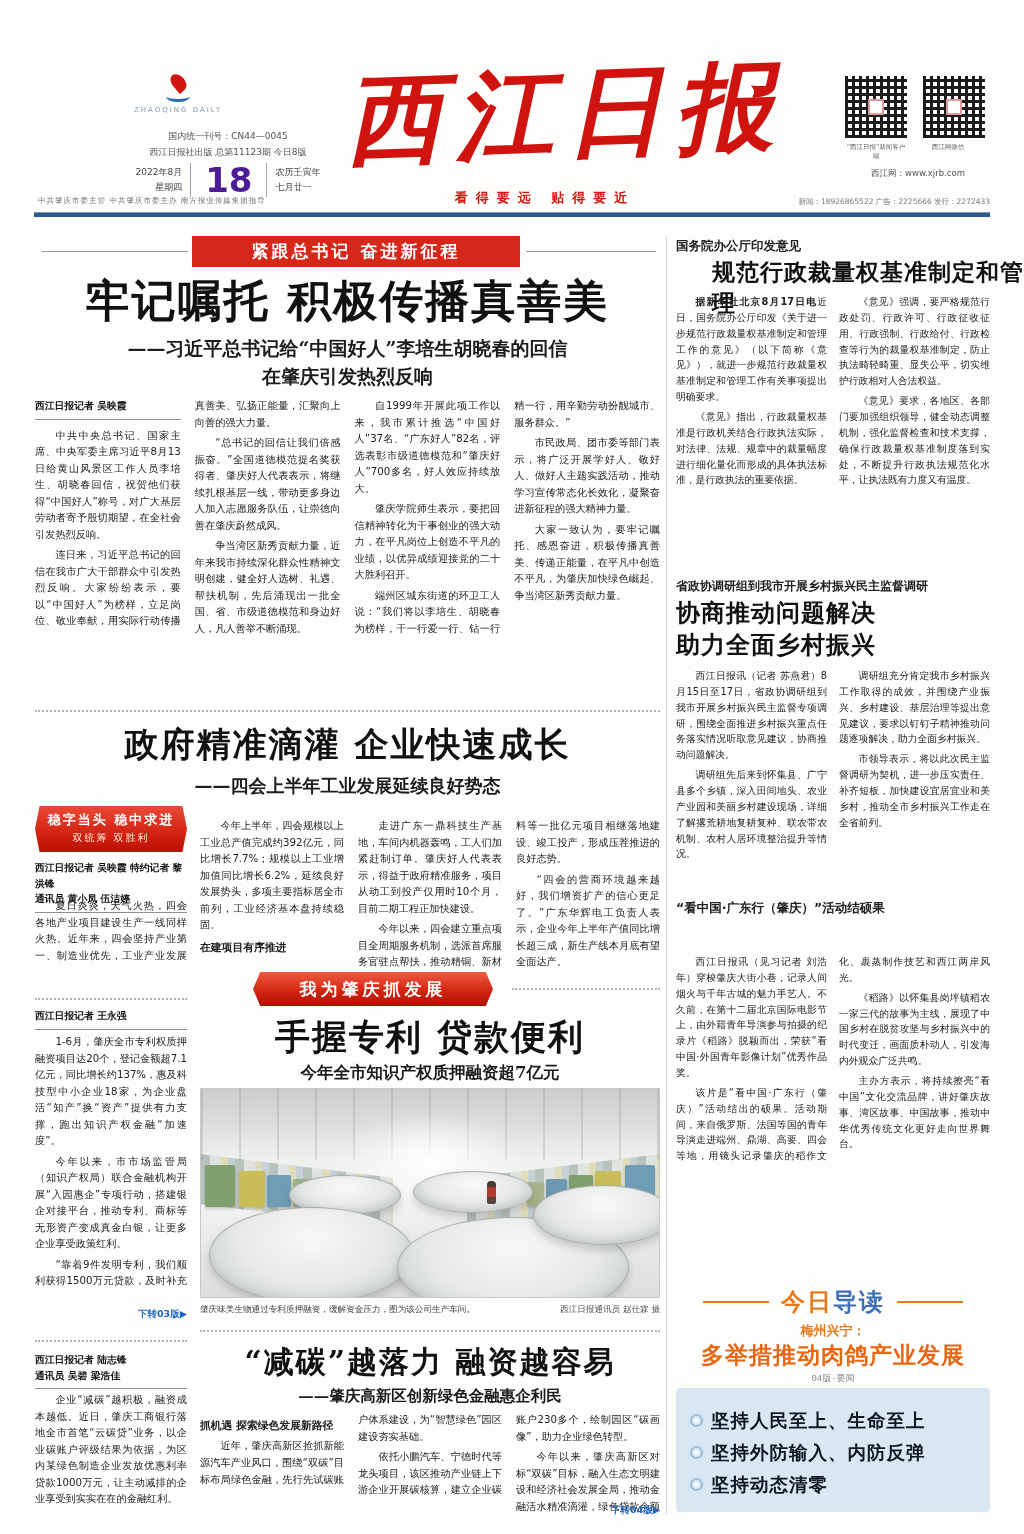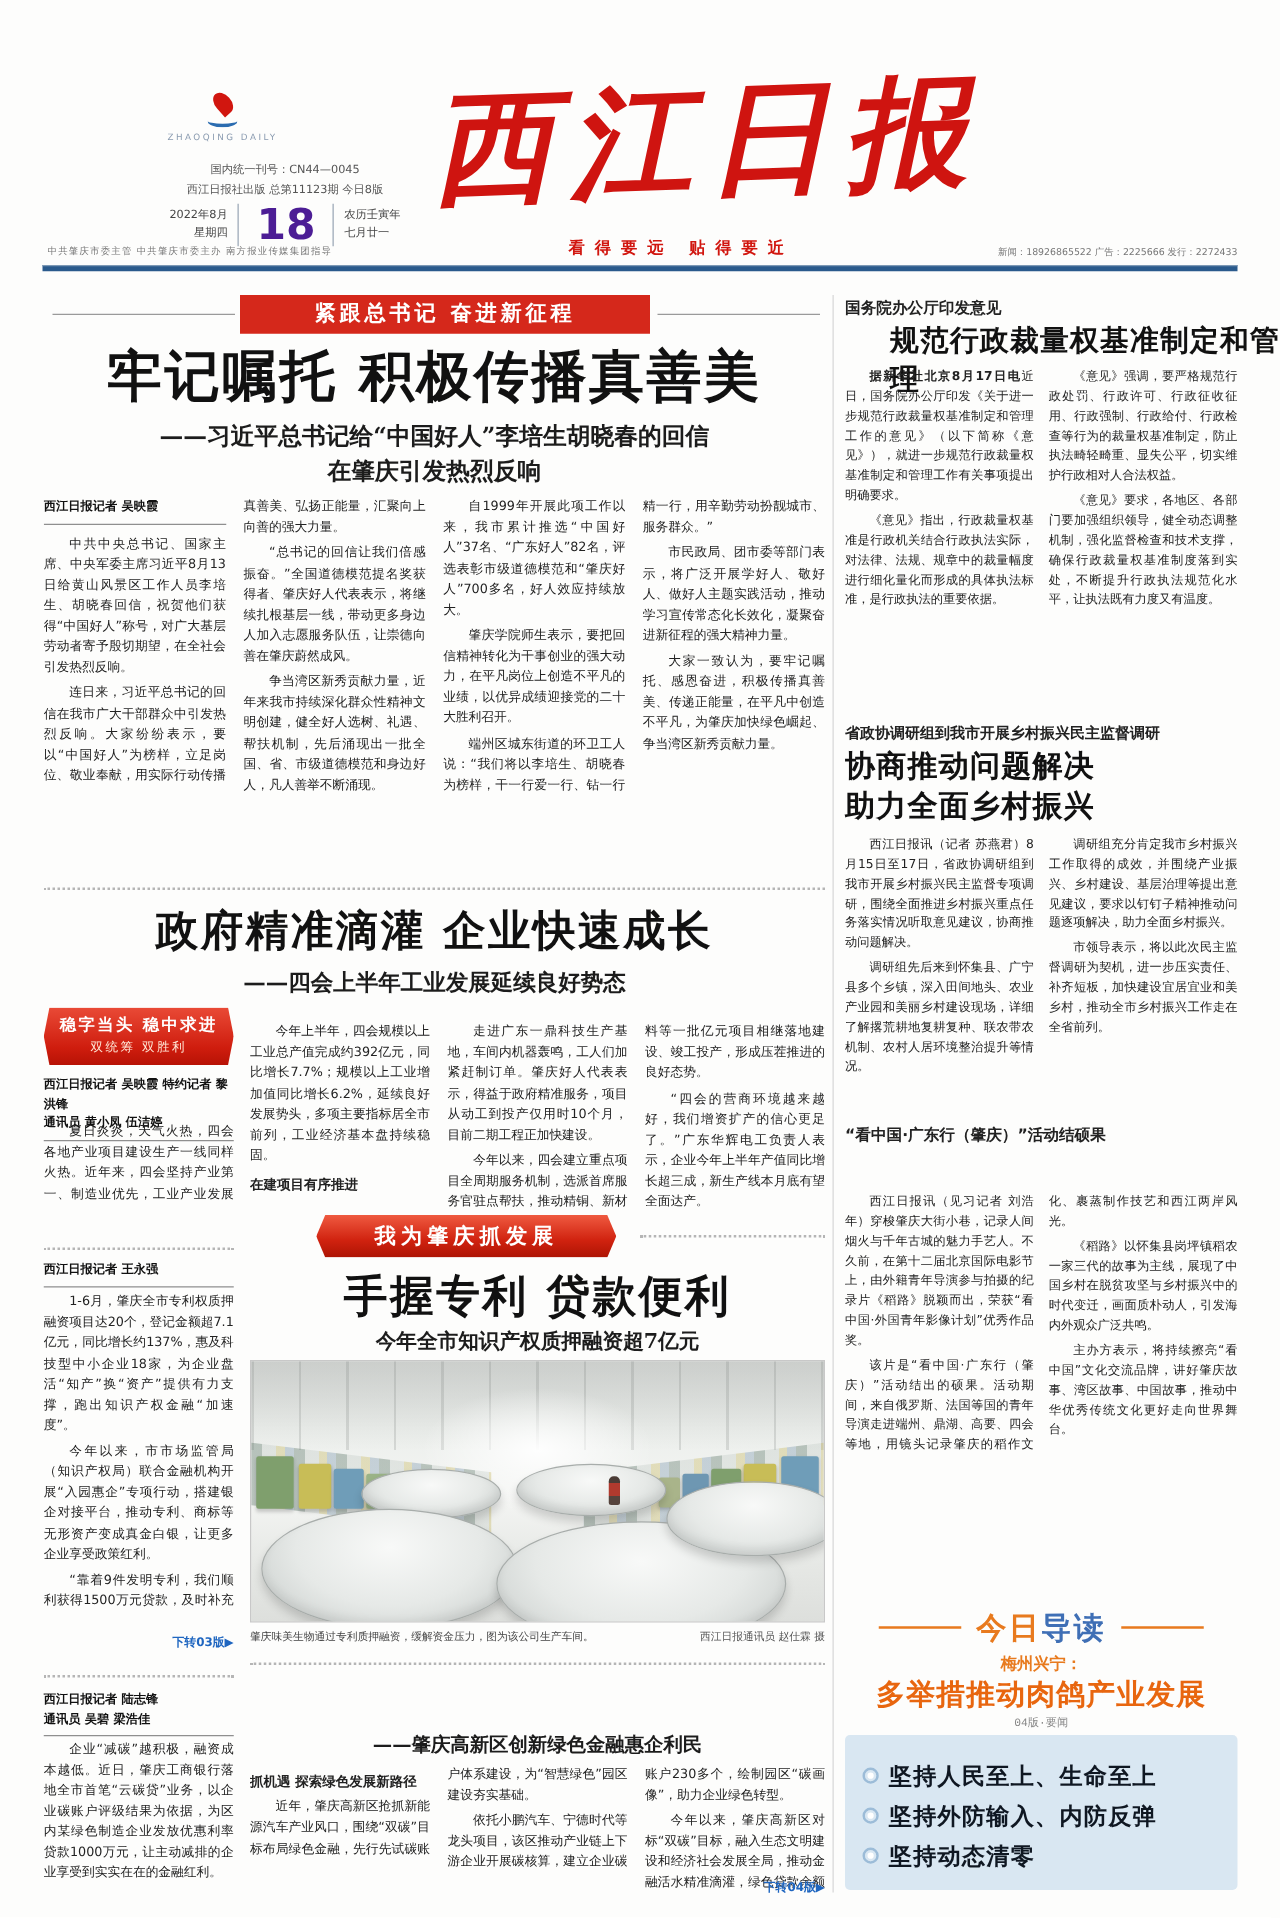--- a/index.html
+++ b/index.html
@@ -115,20 +115,31 @@
     <div class="date-day">18</div>
     <div class="date-sep"></div>
     <div class="date-side">
       <div>农历壬寅年</div>
       <div>七月廿一</div>
     </div>
   </div>
 
   <div class="abs masthead-title serif" style="left:330px; top:62px; width:470px;">西江日报</div>
 
+  <div class="abs" style="left:845px; top:76px; width:146px;">
+    <div class="qr-wrap">
+      <div class="qr"></div>
+      <div class="qr"></div>
+    </div>
+    <div class="qr-labels">
+      <span>“西江日报”新闻客户端</span>
+      <span>西江网微信</span>
+    </div>
+    <div class="site-line">西江网：www.xjrb.com</div>
+  </div>
 
   <div class="abs org-line" style="left:38px; top:196px; width:380px;">中共肇庆市委主管  中共肇庆市委主办  南方报业传媒集团指导</div>
   <div class="abs slogan" style="left:380px; top:189px; width:330px;">看得要远  贴得要近</div>
   <div class="abs contacts" style="left:700px; top:197px; width:290px;">新闻：18926865522  广告：2225666  发行：2272433</div>
   <div class="abs blue-rule" style="left:34px; top:212px; width:956px;"></div>
 
   <div class="abs flank-line" style="left:42px; top:251px; width:146px;"></div>
   <div class="abs kicker-banner" style="left:192px; top:236px; width:328px; height:31px;">紧跟总书记 奋进新征程</div>
   <div class="abs flank-line" style="left:526px; top:251px; width:130px;"></div>
 
@@ -221,20 +232,21 @@
     <div class="vat" style="left:332px;top:96px;width:140px;height:60px;"></div>
     <div class="person" style="left:286px;top:92px;"></div>
   </div>
 
   <div class="abs caption-row" style="left:200px; top:1304px; width:460px;">
     <span>肇庆味美生物通过专利质押融资，缓解资金压力，图为该公司生产车间。</span>
     <span class="credit">西江日报通讯员 赵仕霖 摄</span>
   </div>
   <div class="abs dots" style="left:200px; top:1330px; width:460px;"></div>
 
+  <div class="abs headline serif" style="left:200px; top:1342px; width:460px; font-size:30px;">“减碳”越落力 融资越容易</div>
   <div class="abs subhead serif" style="left:200px; top:1386px; width:460px; font-size:15.5px;">——肇庆高新区创新绿色金融惠企利民</div>
   <div class="abs col-body" style="left:200px; top:1412px; width:460px; height:106px; column-count:3;">
     <p class="crosshead">抓机遇 探索绿色发展新路径</p>
     <p>近年，肇庆高新区抢抓新能源汽车产业风口，围绕“双碳”目标布局绿色金融，先行先试碳账户体系建设，为“智慧绿色”园区建设夯实基础。</p>
     <p>依托小鹏汽车、宁德时代等龙头项目，该区推动产业链上下游企业开展碳核算，建立企业碳账户230多个，绘制园区“碳画像”，助力企业绿色转型。</p>
     <p>今年以来，肇庆高新区对标“双碳”目标，融入生态文明建设和经济社会发展全局，推动金融活水精准滴灌，绿色贷款余额实现翻番，探索走出一条绿色发展新路径。</p>
   </div>
   <div class="abs jump" style="left:508px; top:1504px; width:152px;">下转04版▶</div>
 
   <div class="abs vert-div" style="left:666px; top:236px; height:1278px;"></div>

